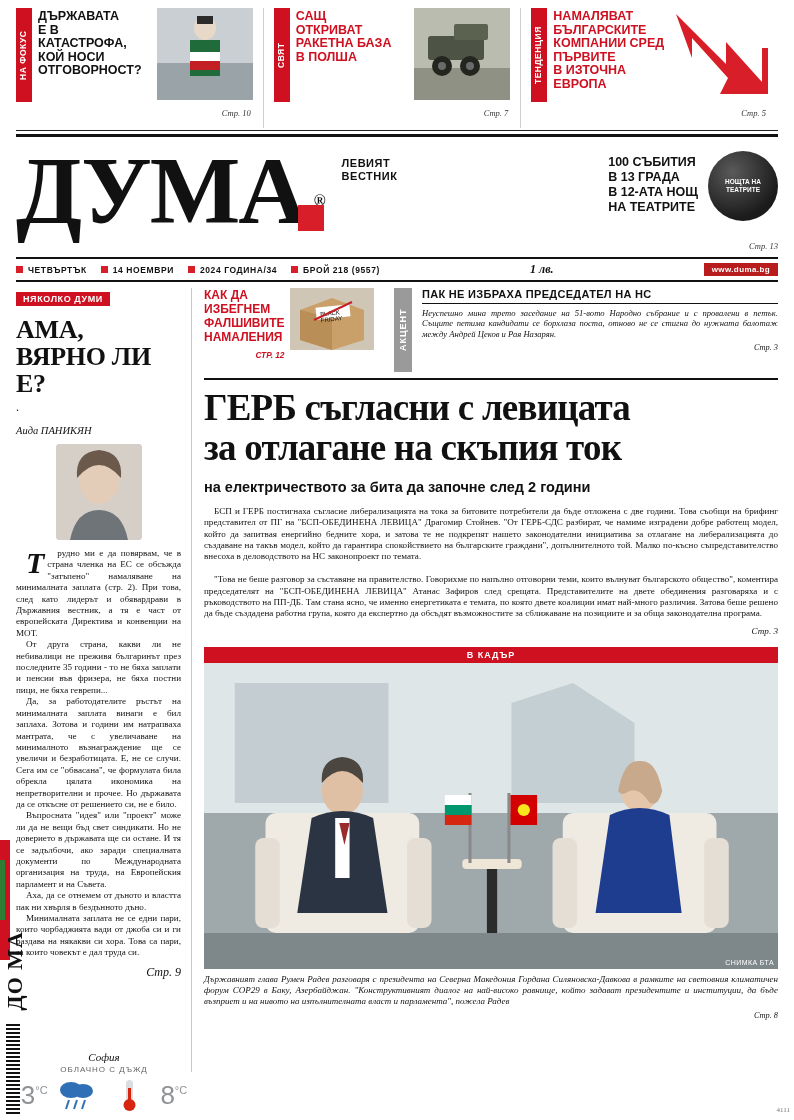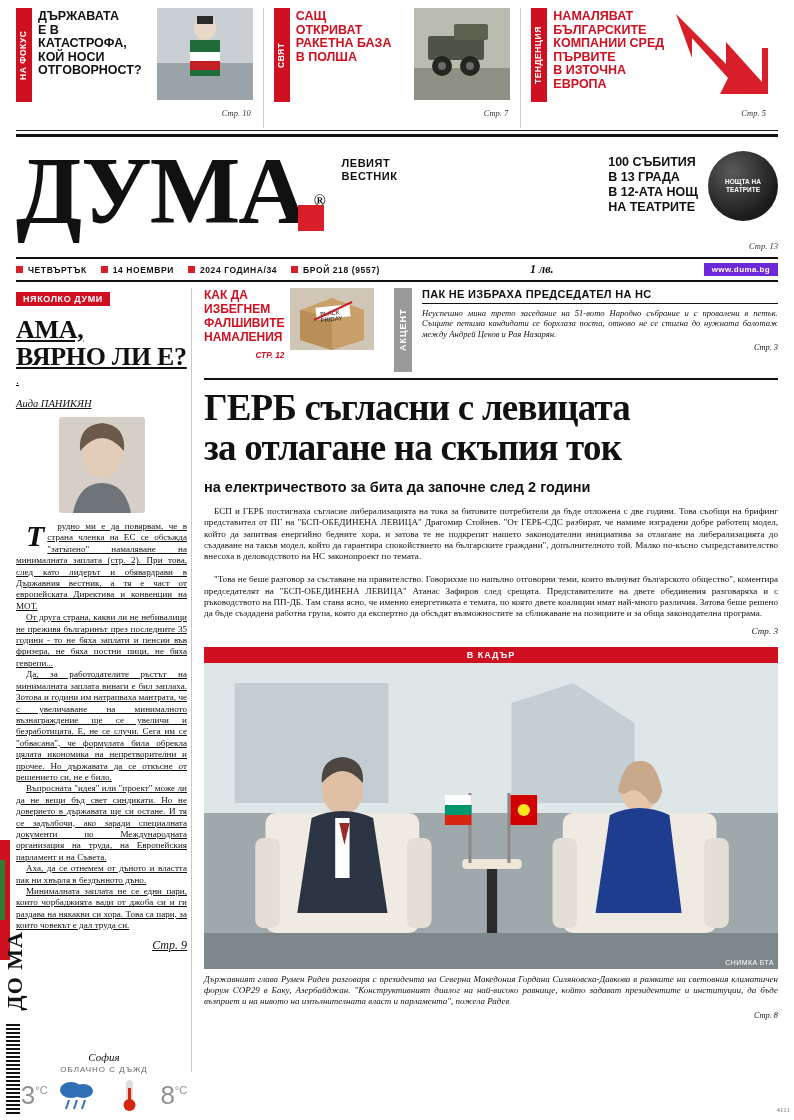--- a/index.html
+++ b/index.html
@@ -157,30 +157,30 @@
     letter-spacing:0.6px;
     color:#111;
   }
   .datebar .sq { width:7px;height:7px;background:#d81e28;display:inline-block;margin-right:5px;}
   .datebar .price {
     margin-left:auto;margin-right:auto;
     font-family:"Liberation Serif", serif;
     font-style:italic;font-size:12px;font-weight:bold;letter-spacing:0;
   }
   .datebar .site {
-    background:#6d28d9;color:#fff;padding:2px 8px;font-size:8px;letter-spacing:0.4px;
+    background:#b91c1c;color:#fff;padding:2px 8px;font-size:8px;letter-spacing:0.4px;
   }
 
   
   .main {
     display:flex;
     padding:6px 16px 0 16px;
     height:790px;
   }
-  .col-left { width:176px; flex:0 0 176px; padding-right:4px; border-right:1px solid #c9c9c9;text-decoration:underline; }
+  .col-left { width:176px; flex:0 0 176px; padding-right:10px; border-right:1px solid #c9c9c9; }
   .col-right { flex:1 1 auto; padding-left:12px; }
 
   .kicker {
     display:inline-block;
     background:#cf1020;color:#fff;
     font-family:"Liberation Sans", sans-serif;
     font-weight:bold;font-size:9px;letter-spacing:0.6px;
     padding:2px 7px;
   }
   .op-title {

